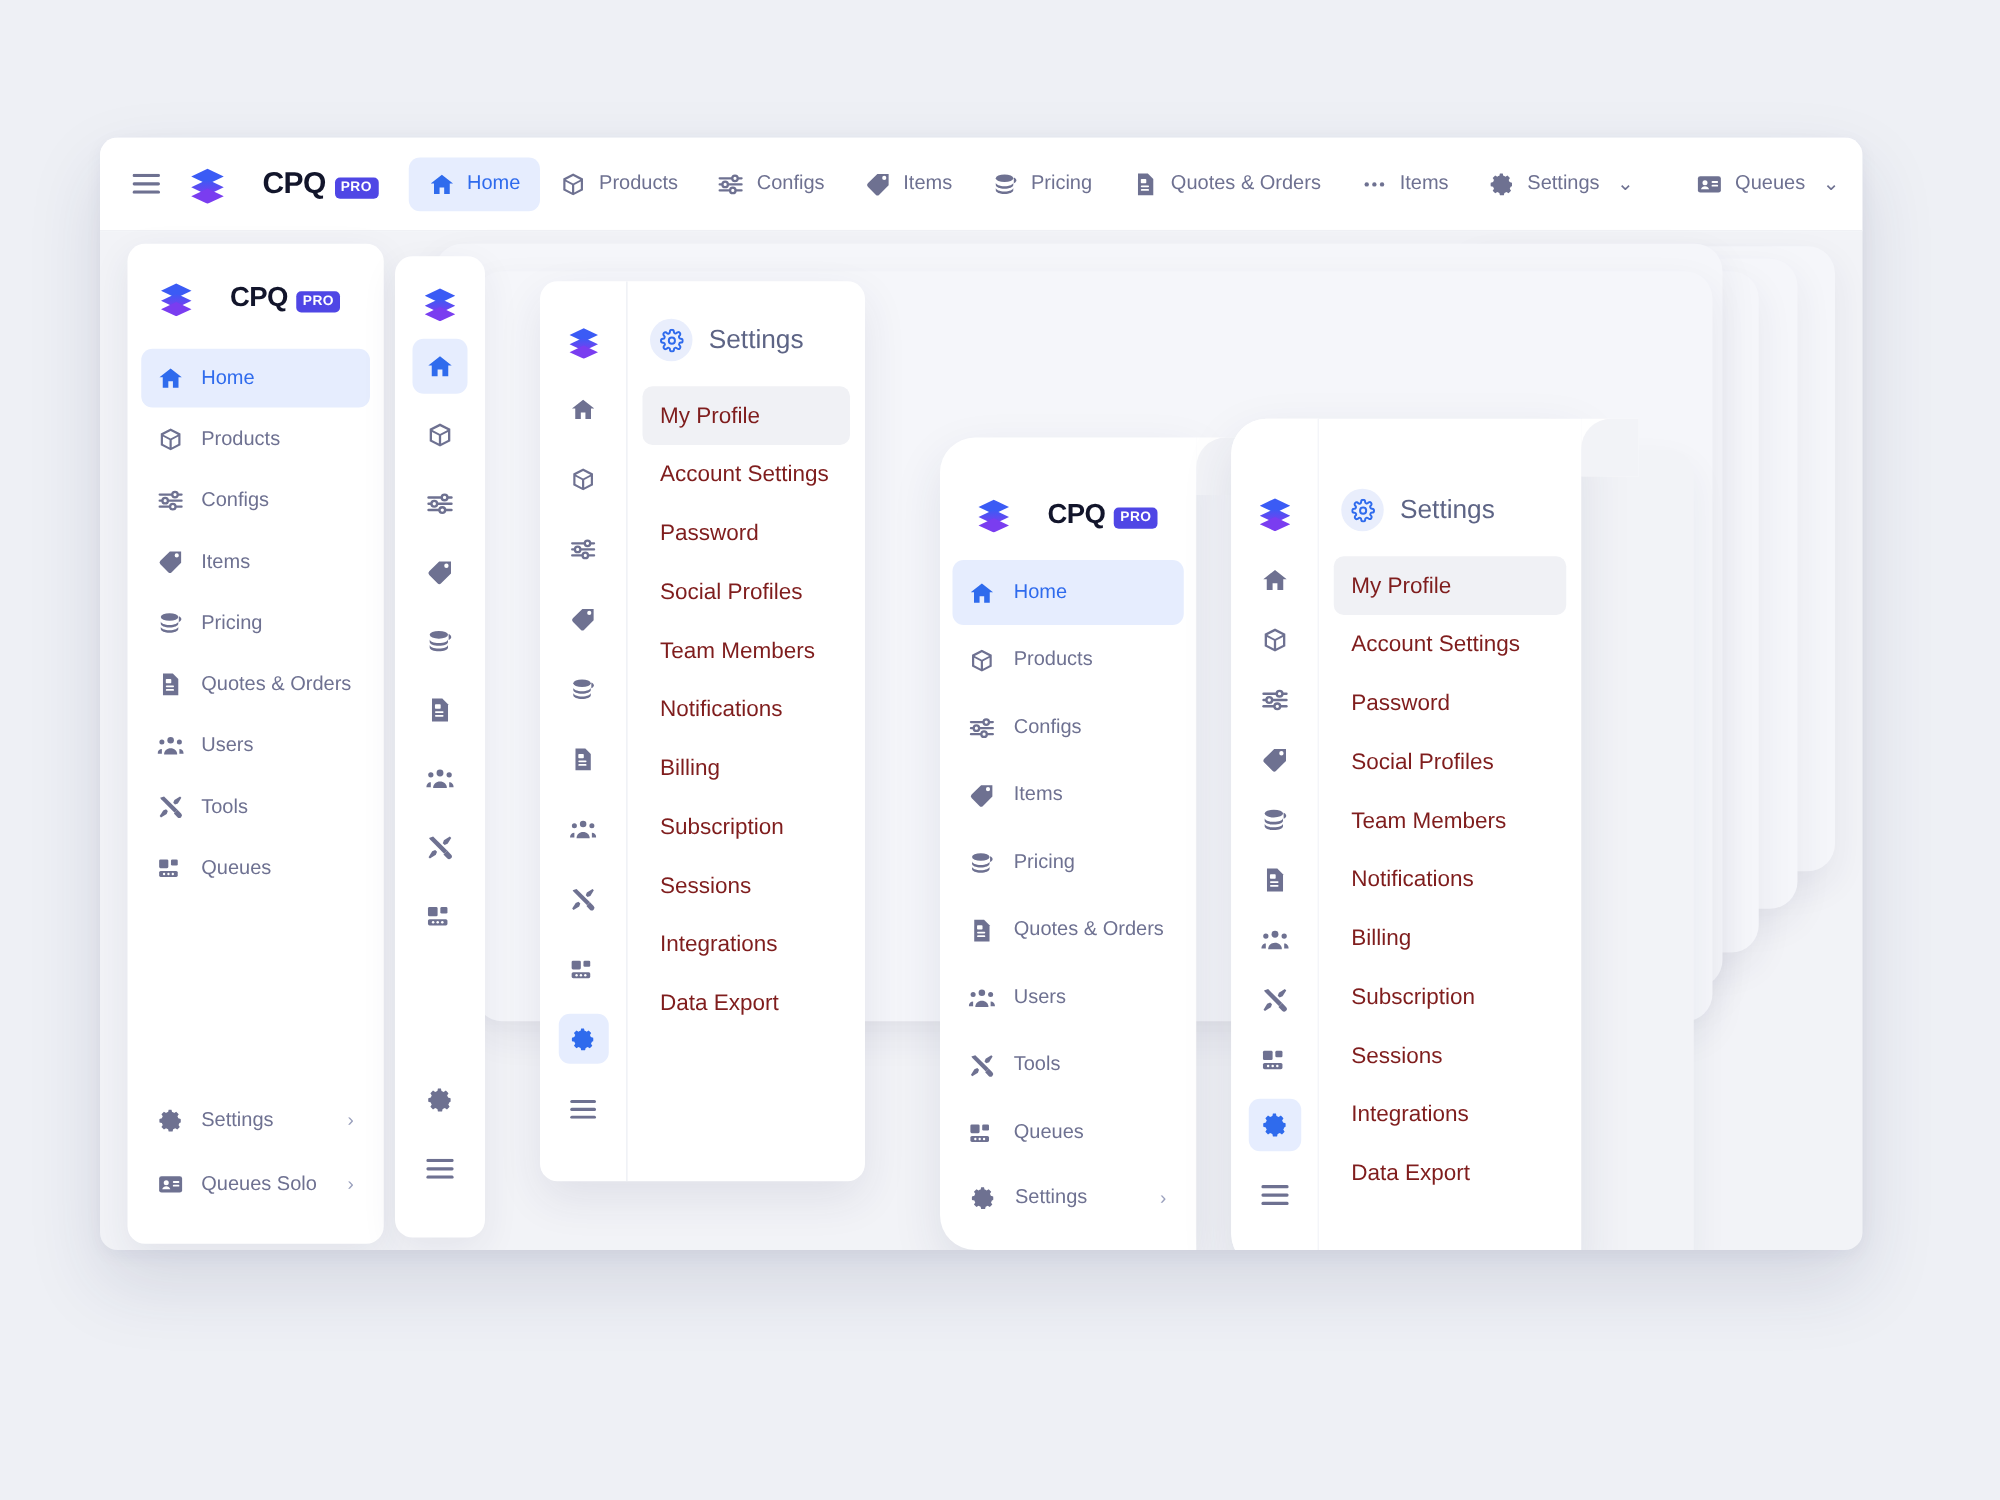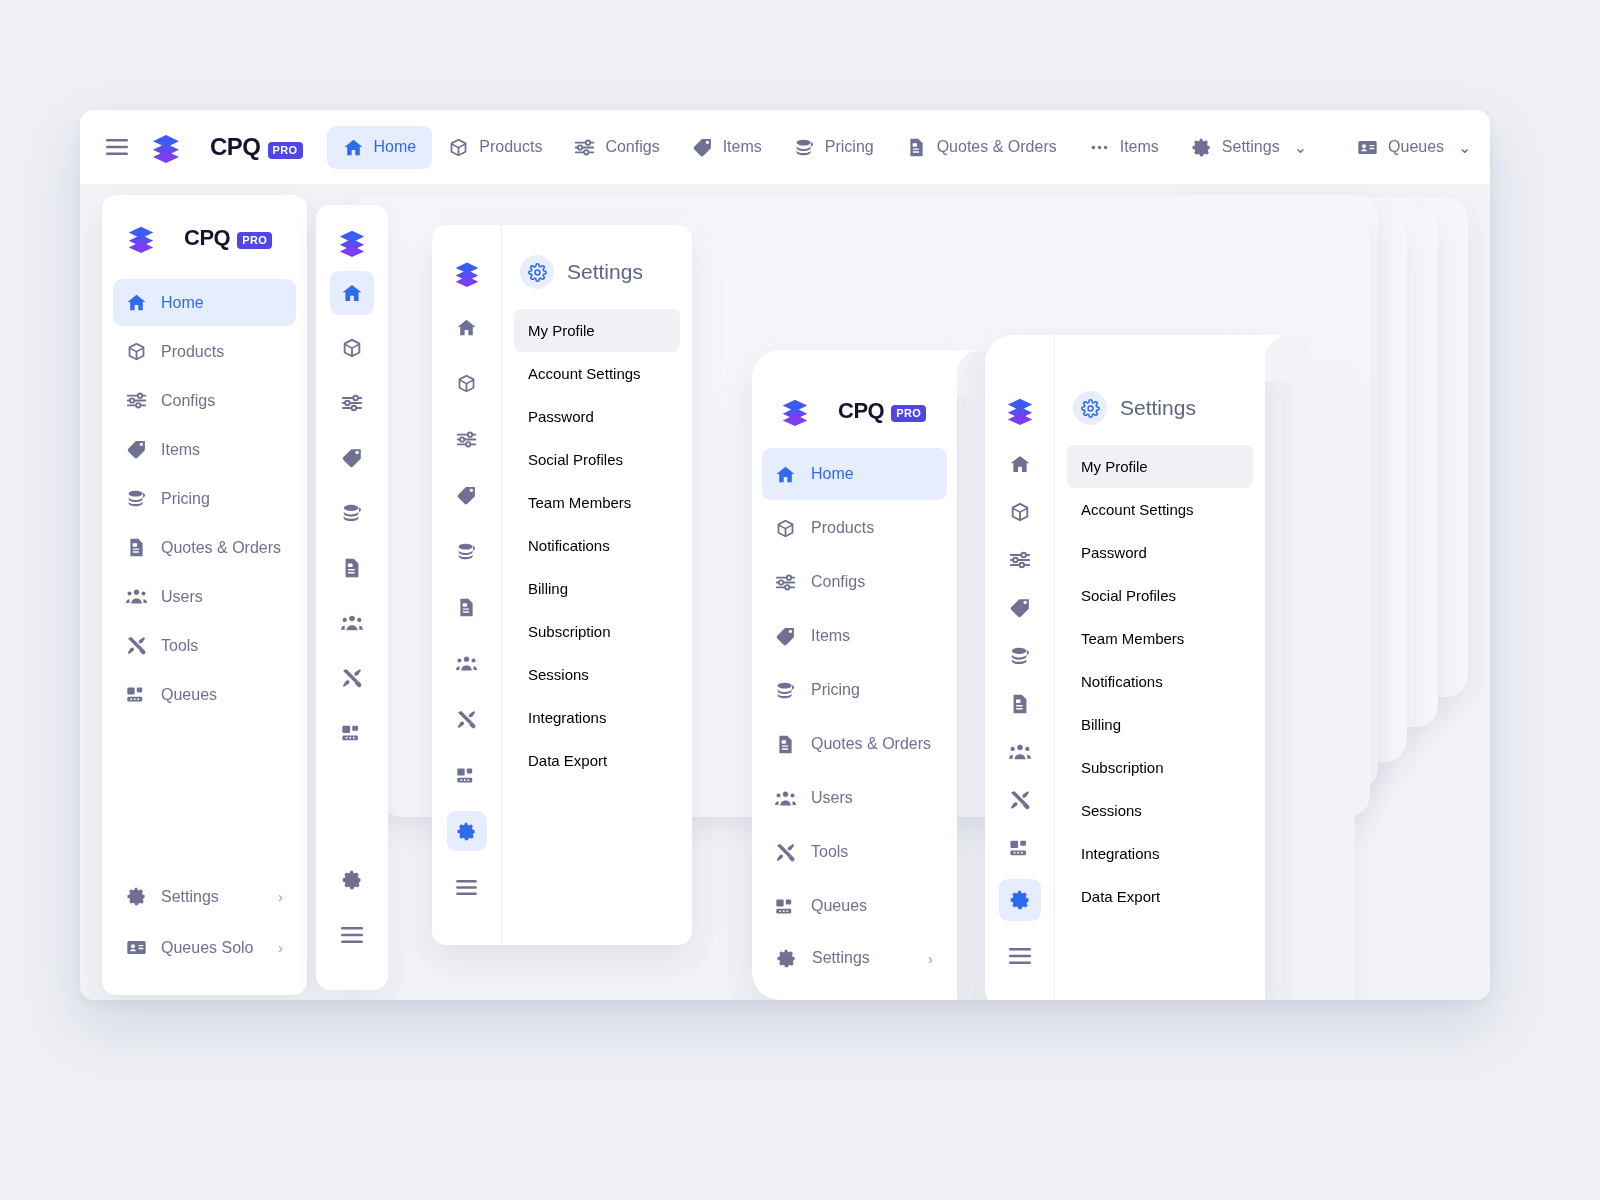--- a/index.html
+++ b/index.html
@@ -106,21 +106,21 @@
   #panel-settings .mini-rail .rail-btn { width:40px; height:40px; margin-bottom:16px; }
   .settings-body { flex:1; padding:30px 0 0; }
   .settings-head { display:flex; align-items:center; gap:13px; padding:0 18px; margin-bottom:20px; }
   .gear-circle {
     width:34px; height:34px; border-radius:50%; background:#e9eefc;
     display:flex; align-items:center; justify-content:center; color:#2f6bed;
   }
   .settings-title { font-size:21px; color:#5d6485; font-weight:400; }
   .settings-list { display:flex; flex-direction:column; padding:0 12px; }
   .settings-item {
-    padding:13px 14px; border-radius:8px; color:#000000; font-size:15px; cursor:pointer;
+    padding:13px 14px; border-radius:8px; color:#7f1d1d; font-size:18px; cursor:pointer;
   }
   .settings-item.active { background:#f0f1f5; }
 
   
   #panel-mobile {
     position:absolute; left:672px; top:165px; width:205px; height:650px;
     background:#fff; border-radius:28px 0 0 28px;
     box-shadow:0 16px 40px rgba(40,48,90,.10);
     display:flex; flex-direction:column; padding:46px 0 0;
   }

